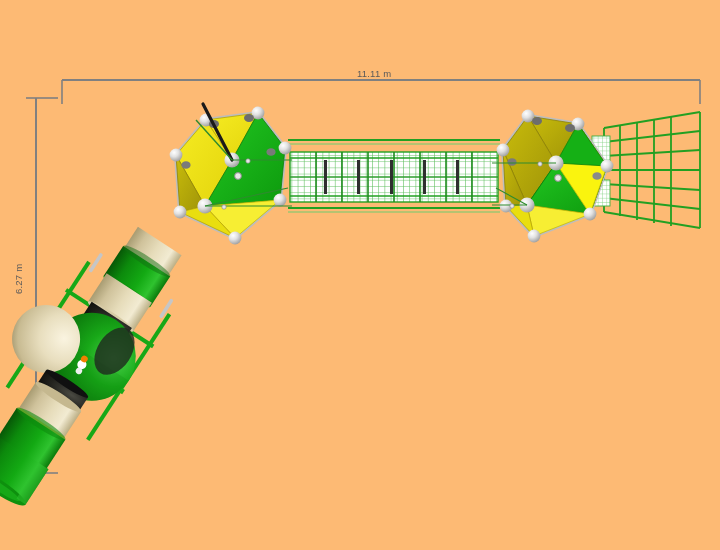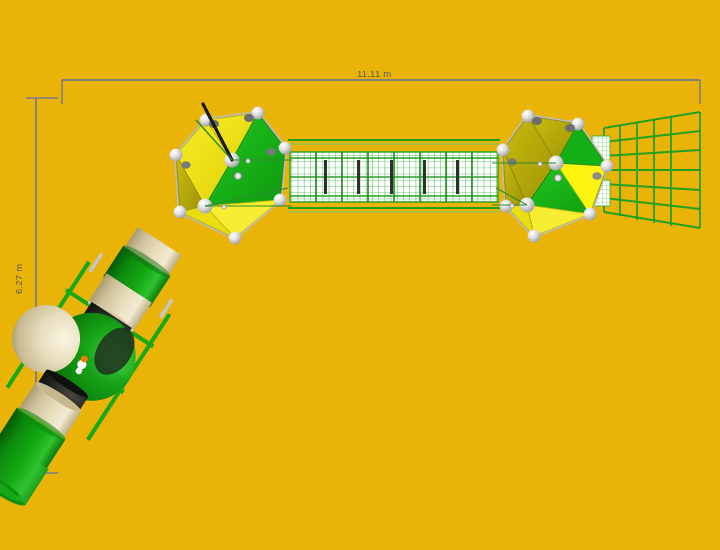--- a/index.html
+++ b/index.html
@@ -8,21 +8,21 @@
     padding: 0;
     background: #ffffff;
   }
   body {
     font-family: "Liberation Sans", sans-serif;
   }
   #canvas {
     position: relative;
     width: 720px;
     height: 550px;
-    background: #eab308;
+    background: #fdba74;
     overflow: hidden;
   }
   #scene-svg {
     position: absolute;
     left: 0;
     top: 0;
     width: 720px;
     height: 550px;
     display: block;
   }

